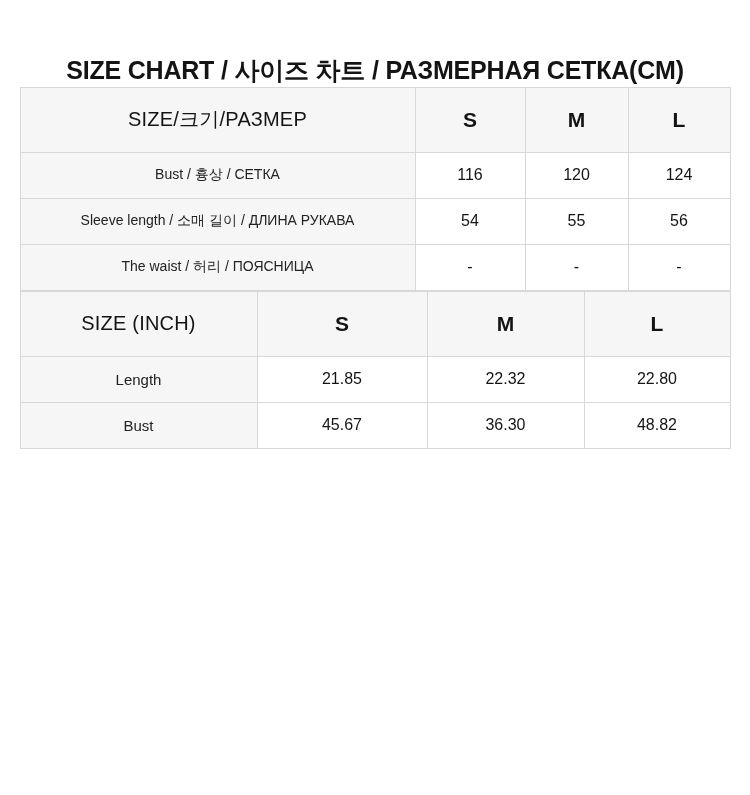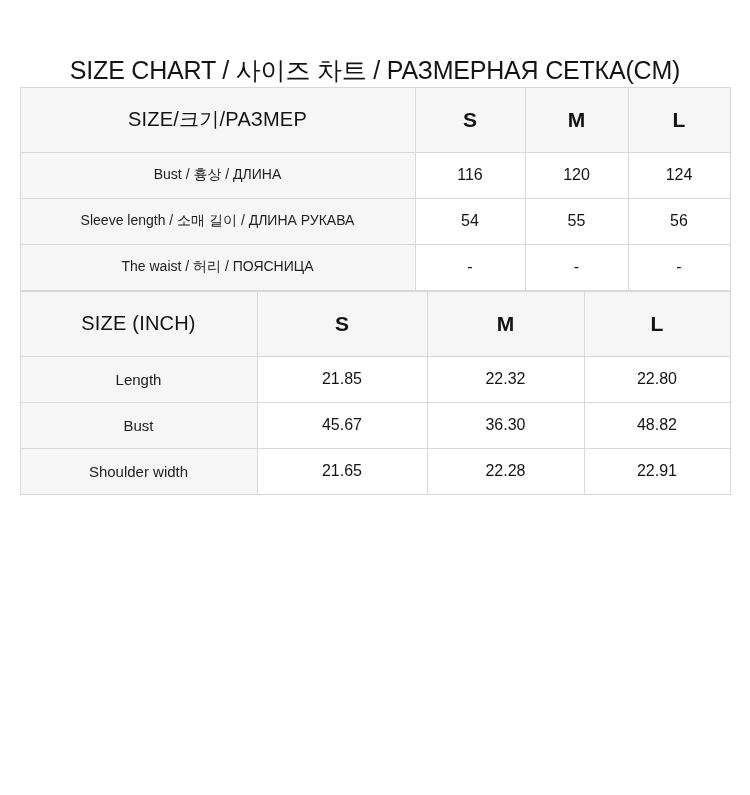--- a/index.html
+++ b/index.html
@@ -19,21 +19,21 @@
   .page {
     width: 750px;
     height: 795px;
     background: var(--page-bg);
     overflow: hidden;
   }
   .title {
     margin: 54px auto 0;
     text-align: center;
     font-size: 25px;
-    font-weight: 400;
+    font-weight: 700;
     letter-spacing: -0.2px;
     line-height: 1.3;
     color: var(--text-dark);
     white-space: nowrap;
   }
   table.size-table {
     width: 710px;
     margin: 0 auto;
     border-collapse: collapse;
     table-layout: fixed;
@@ -96,21 +96,21 @@
     <thead>
       <tr>
         <th class="head-label">SIZE/크기/РАЗМЕР</th>
         <th class="head-size">S</th>
         <th class="head-size">M</th>
         <th class="head-size">L</th>
       </tr>
     </thead>
     <tbody>
       <tr>
-        <td class="row-label">Bust / 흉상 / ДЛИНА</td>
+        <td class="row-label">Bust / 흉상 / СЕТКА</td>
         <td class="cell-value">116</td>
         <td class="cell-value">120</td>
         <td class="cell-value">124</td>
       </tr>
       <tr>
         <td class="row-label">Sleeve length / 소매 길이 / ДЛИНА РУКАВА</td>
         <td class="cell-value">54</td>
         <td class="cell-value">55</td>
         <td class="cell-value">56</td>
       </tr>
@@ -144,22 +144,16 @@
         <td class="cell-value">21.85</td>
         <td class="cell-value">22.32</td>
         <td class="cell-value">22.80</td>
       </tr>
       <tr>
         <td class="row-label">Bust</td>
         <td class="cell-value">45.67</td>
         <td class="cell-value">36.30</td>
         <td class="cell-value">48.82</td>
       </tr>
-      <tr>
-        <td class="row-label">Shoulder width</td>
-        <td class="cell-value">21.65</td>
-        <td class="cell-value">22.28</td>
-        <td class="cell-value">22.91</td>
-      </tr>
     </tbody>
   </table>
 
 </div>
 
 </body></html>

